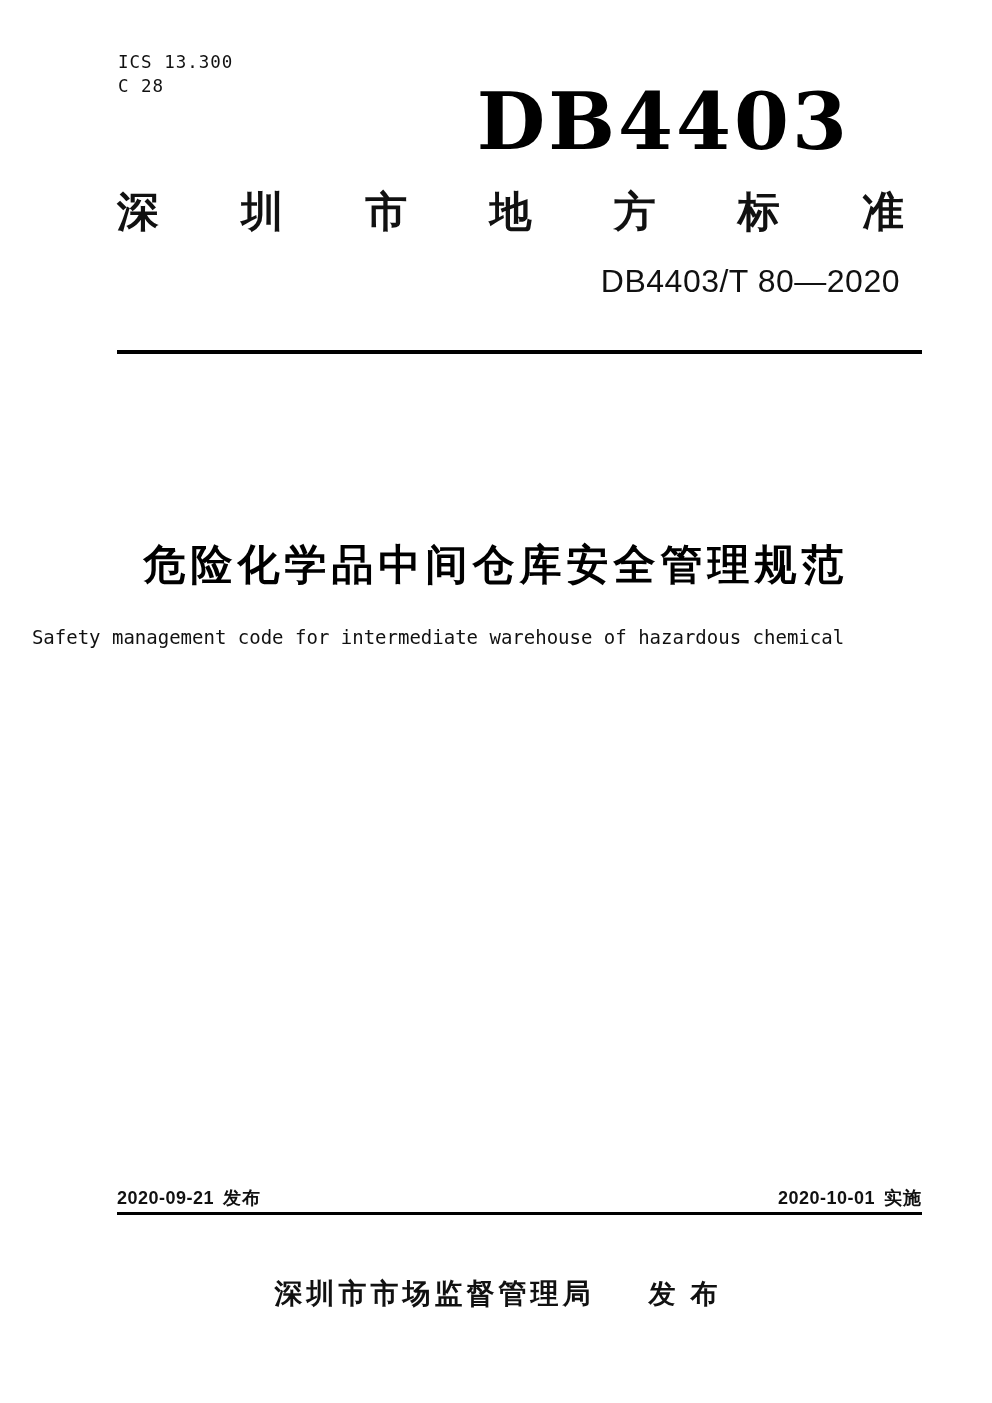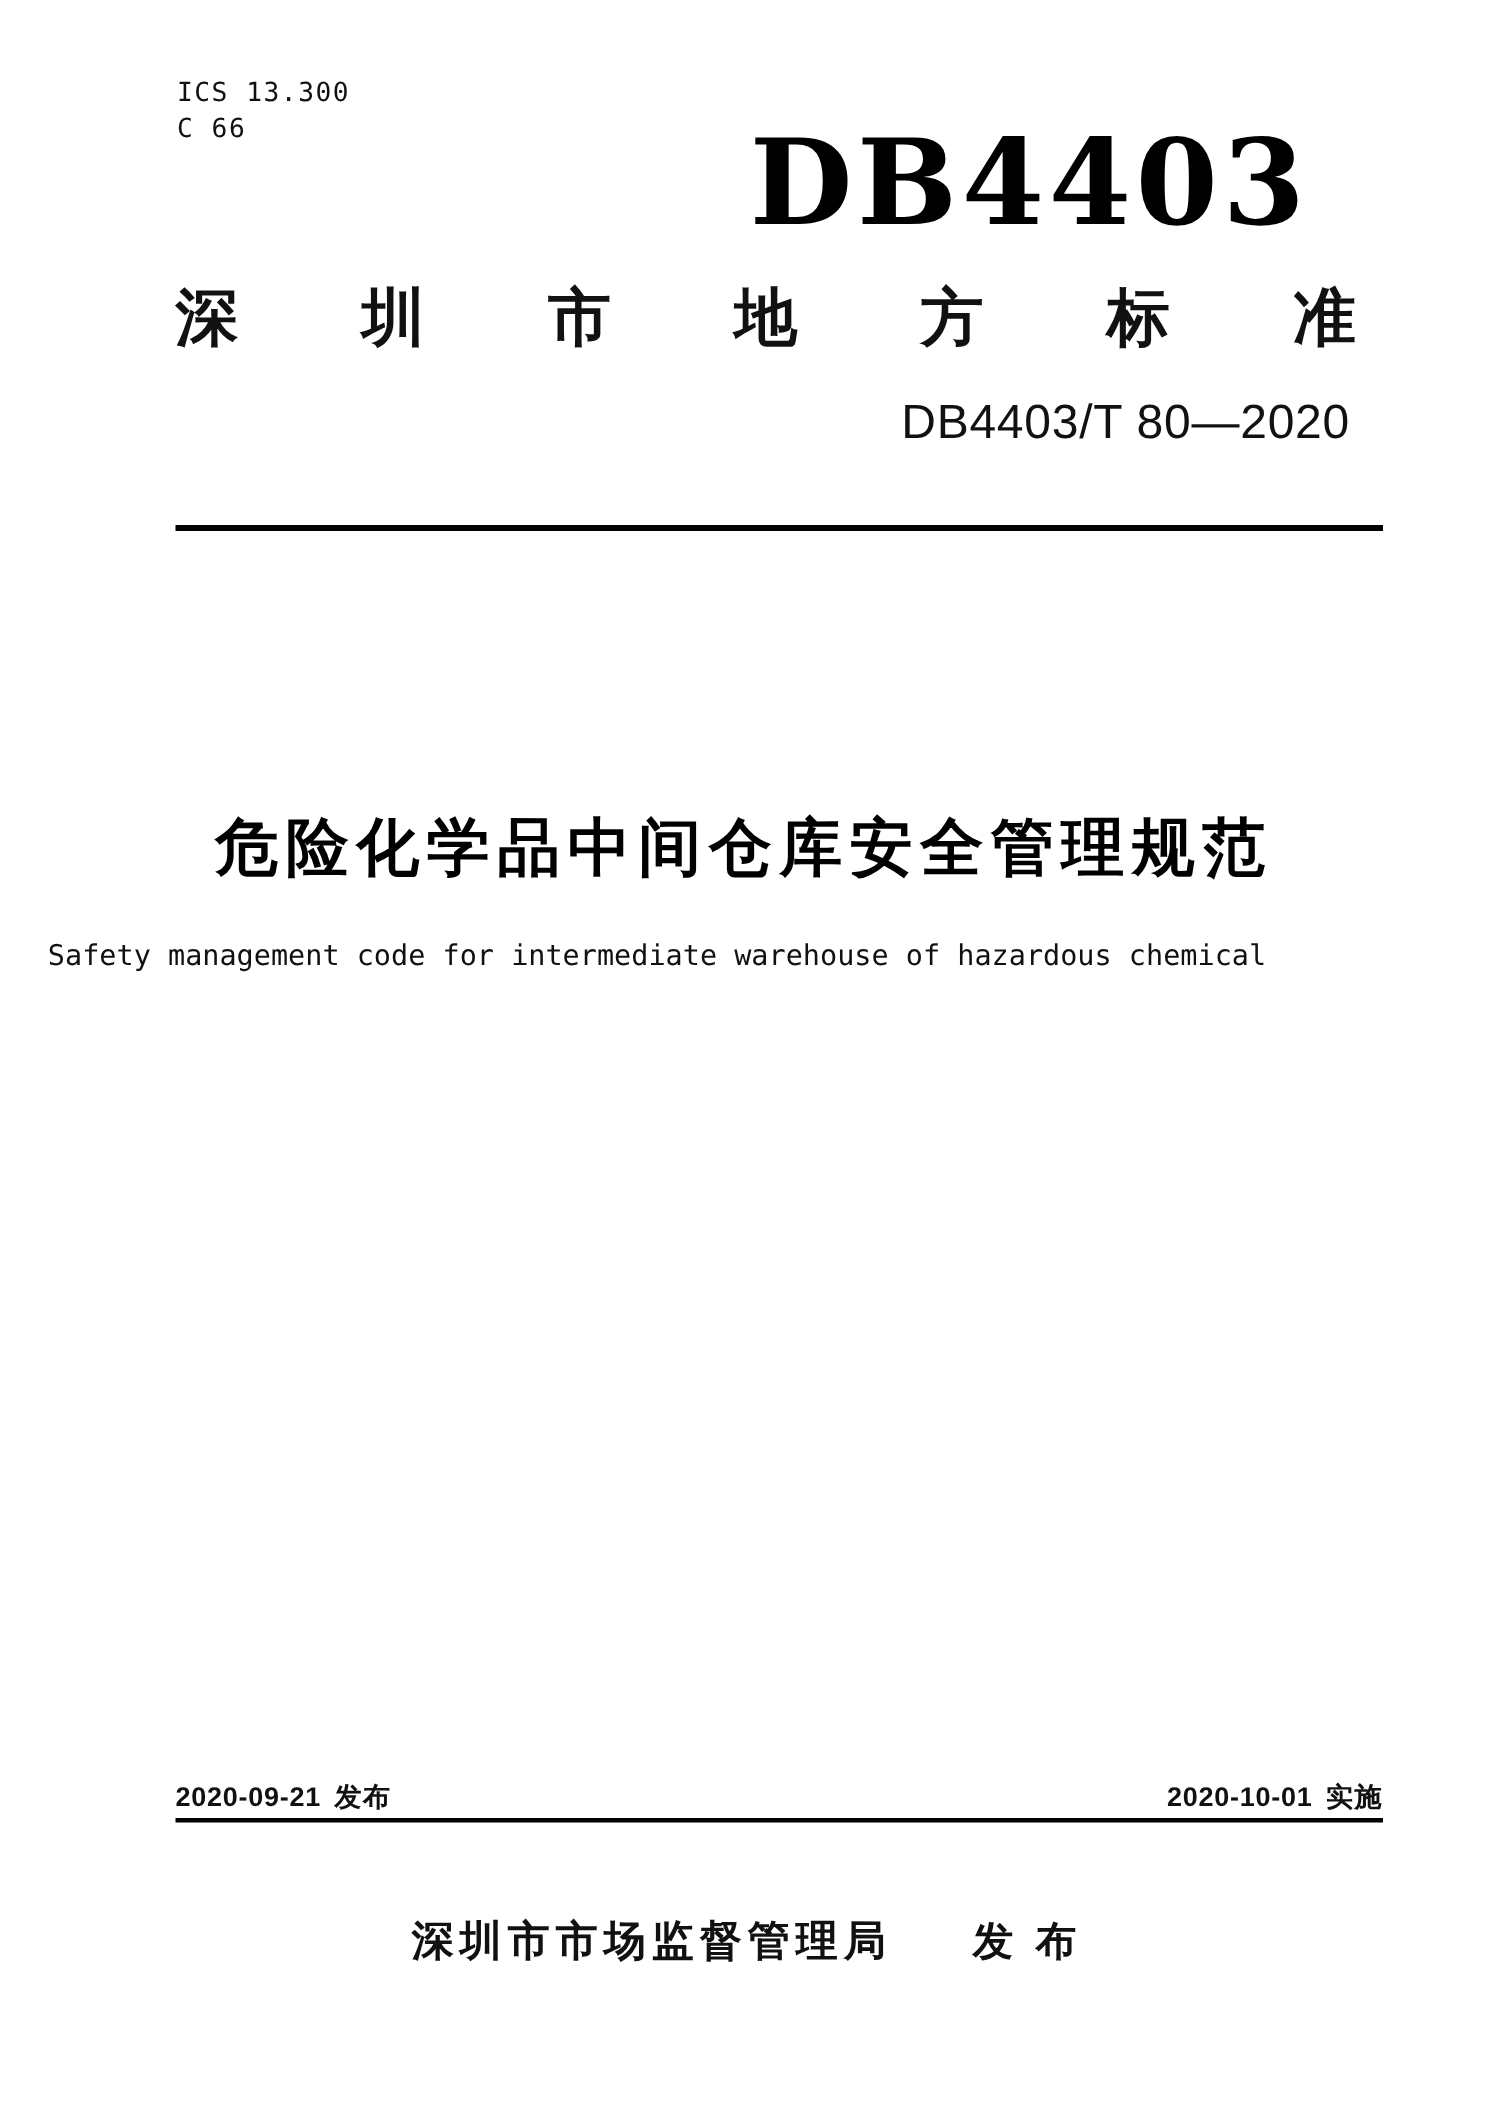--- a/index.html
+++ b/index.html
@@ -26,21 +26,21 @@
     line-height: 24px;
     letter-spacing: 1px;
     font-weight: 500;
     font-family: "DejaVu Sans Mono", "Liberation Sans", monospace;
   }
 
   
   .db-logo {
     position: absolute;
     top: 82px;
-    right: 119px;
+    right: 142px;
     font-family: "DejaVu Serif", "Liberation Serif", serif;
     font-weight: bold;
     font-size: 79px;
     line-height: 1;
     letter-spacing: 3px;
     color: #000000;
   }
 
   
   .standard-category {
@@ -155,21 +155,21 @@
     margin-right: -15px;
   }
 </style>
 </head>
 <body>
 
 <div class="page">
 
   <div class="ics-block">
     <div>ICS 13.300</div>
-    <div>C 66</div>
+    <div>C 28</div>
   </div>
 
   <div class="db-logo">DB4403</div>
 
   <div class="standard-category">
 
   <span>深</span>
       <span>圳</span>
       <span>市</span>
       <span>地</span>

